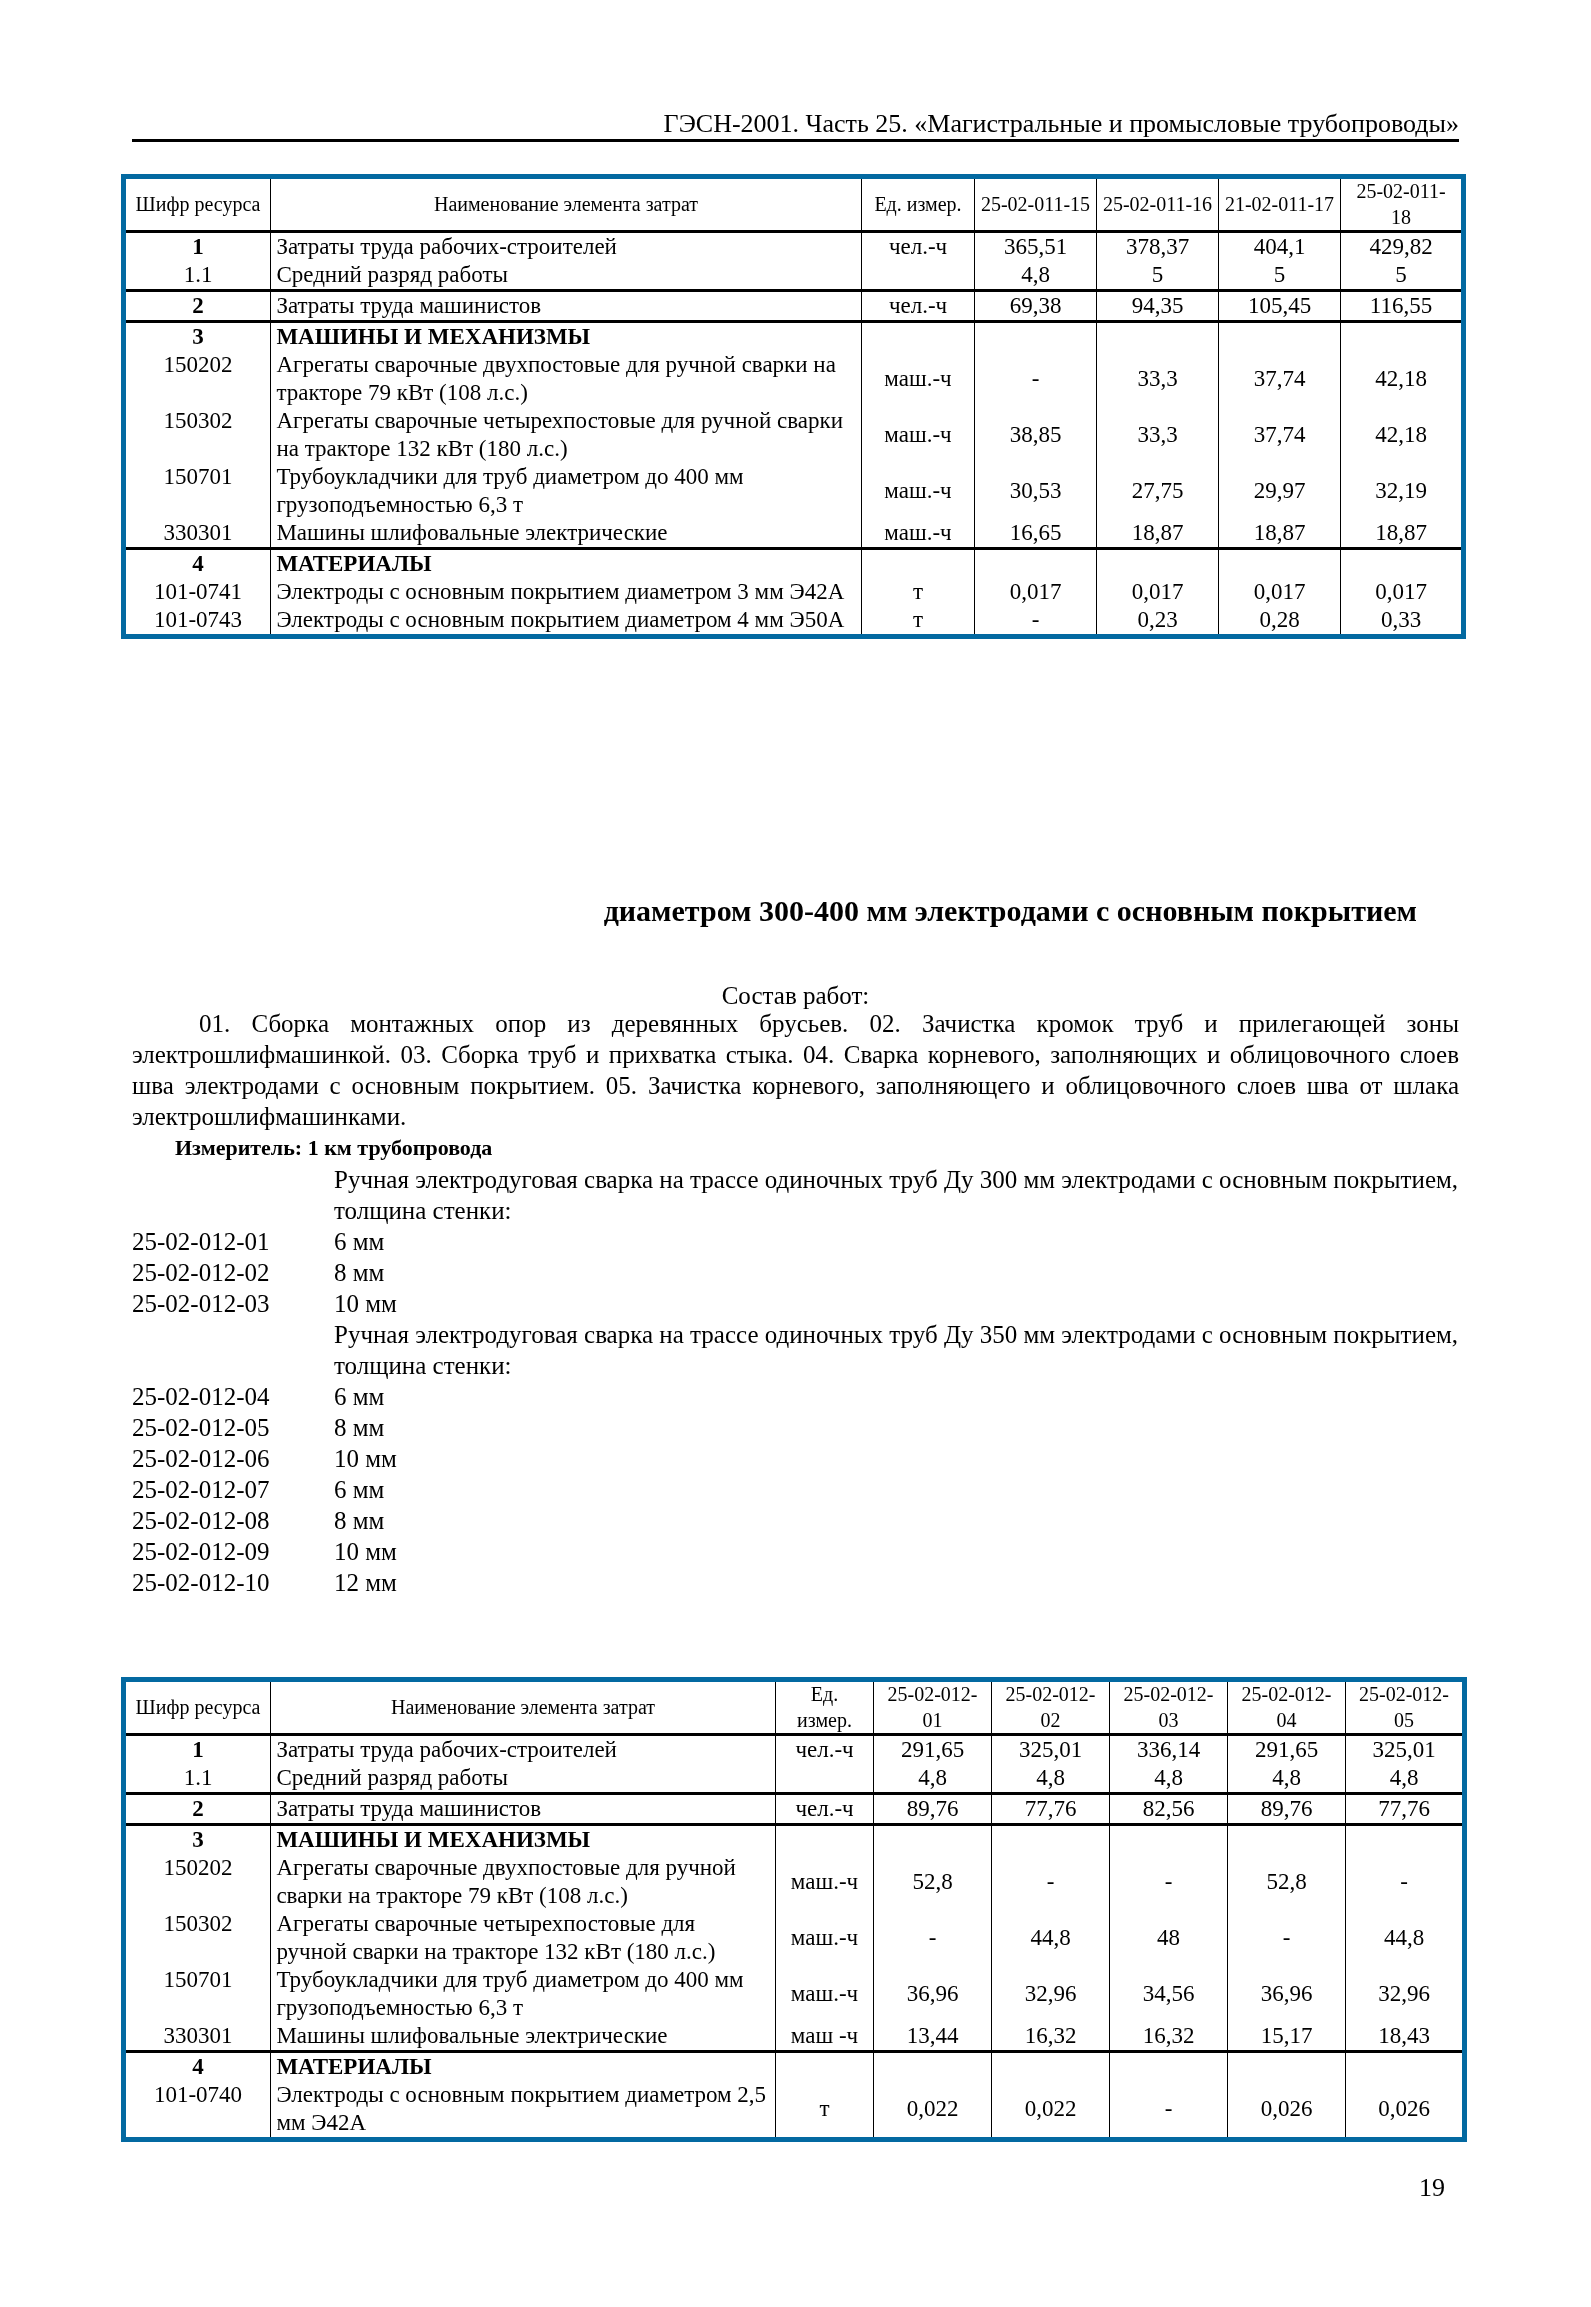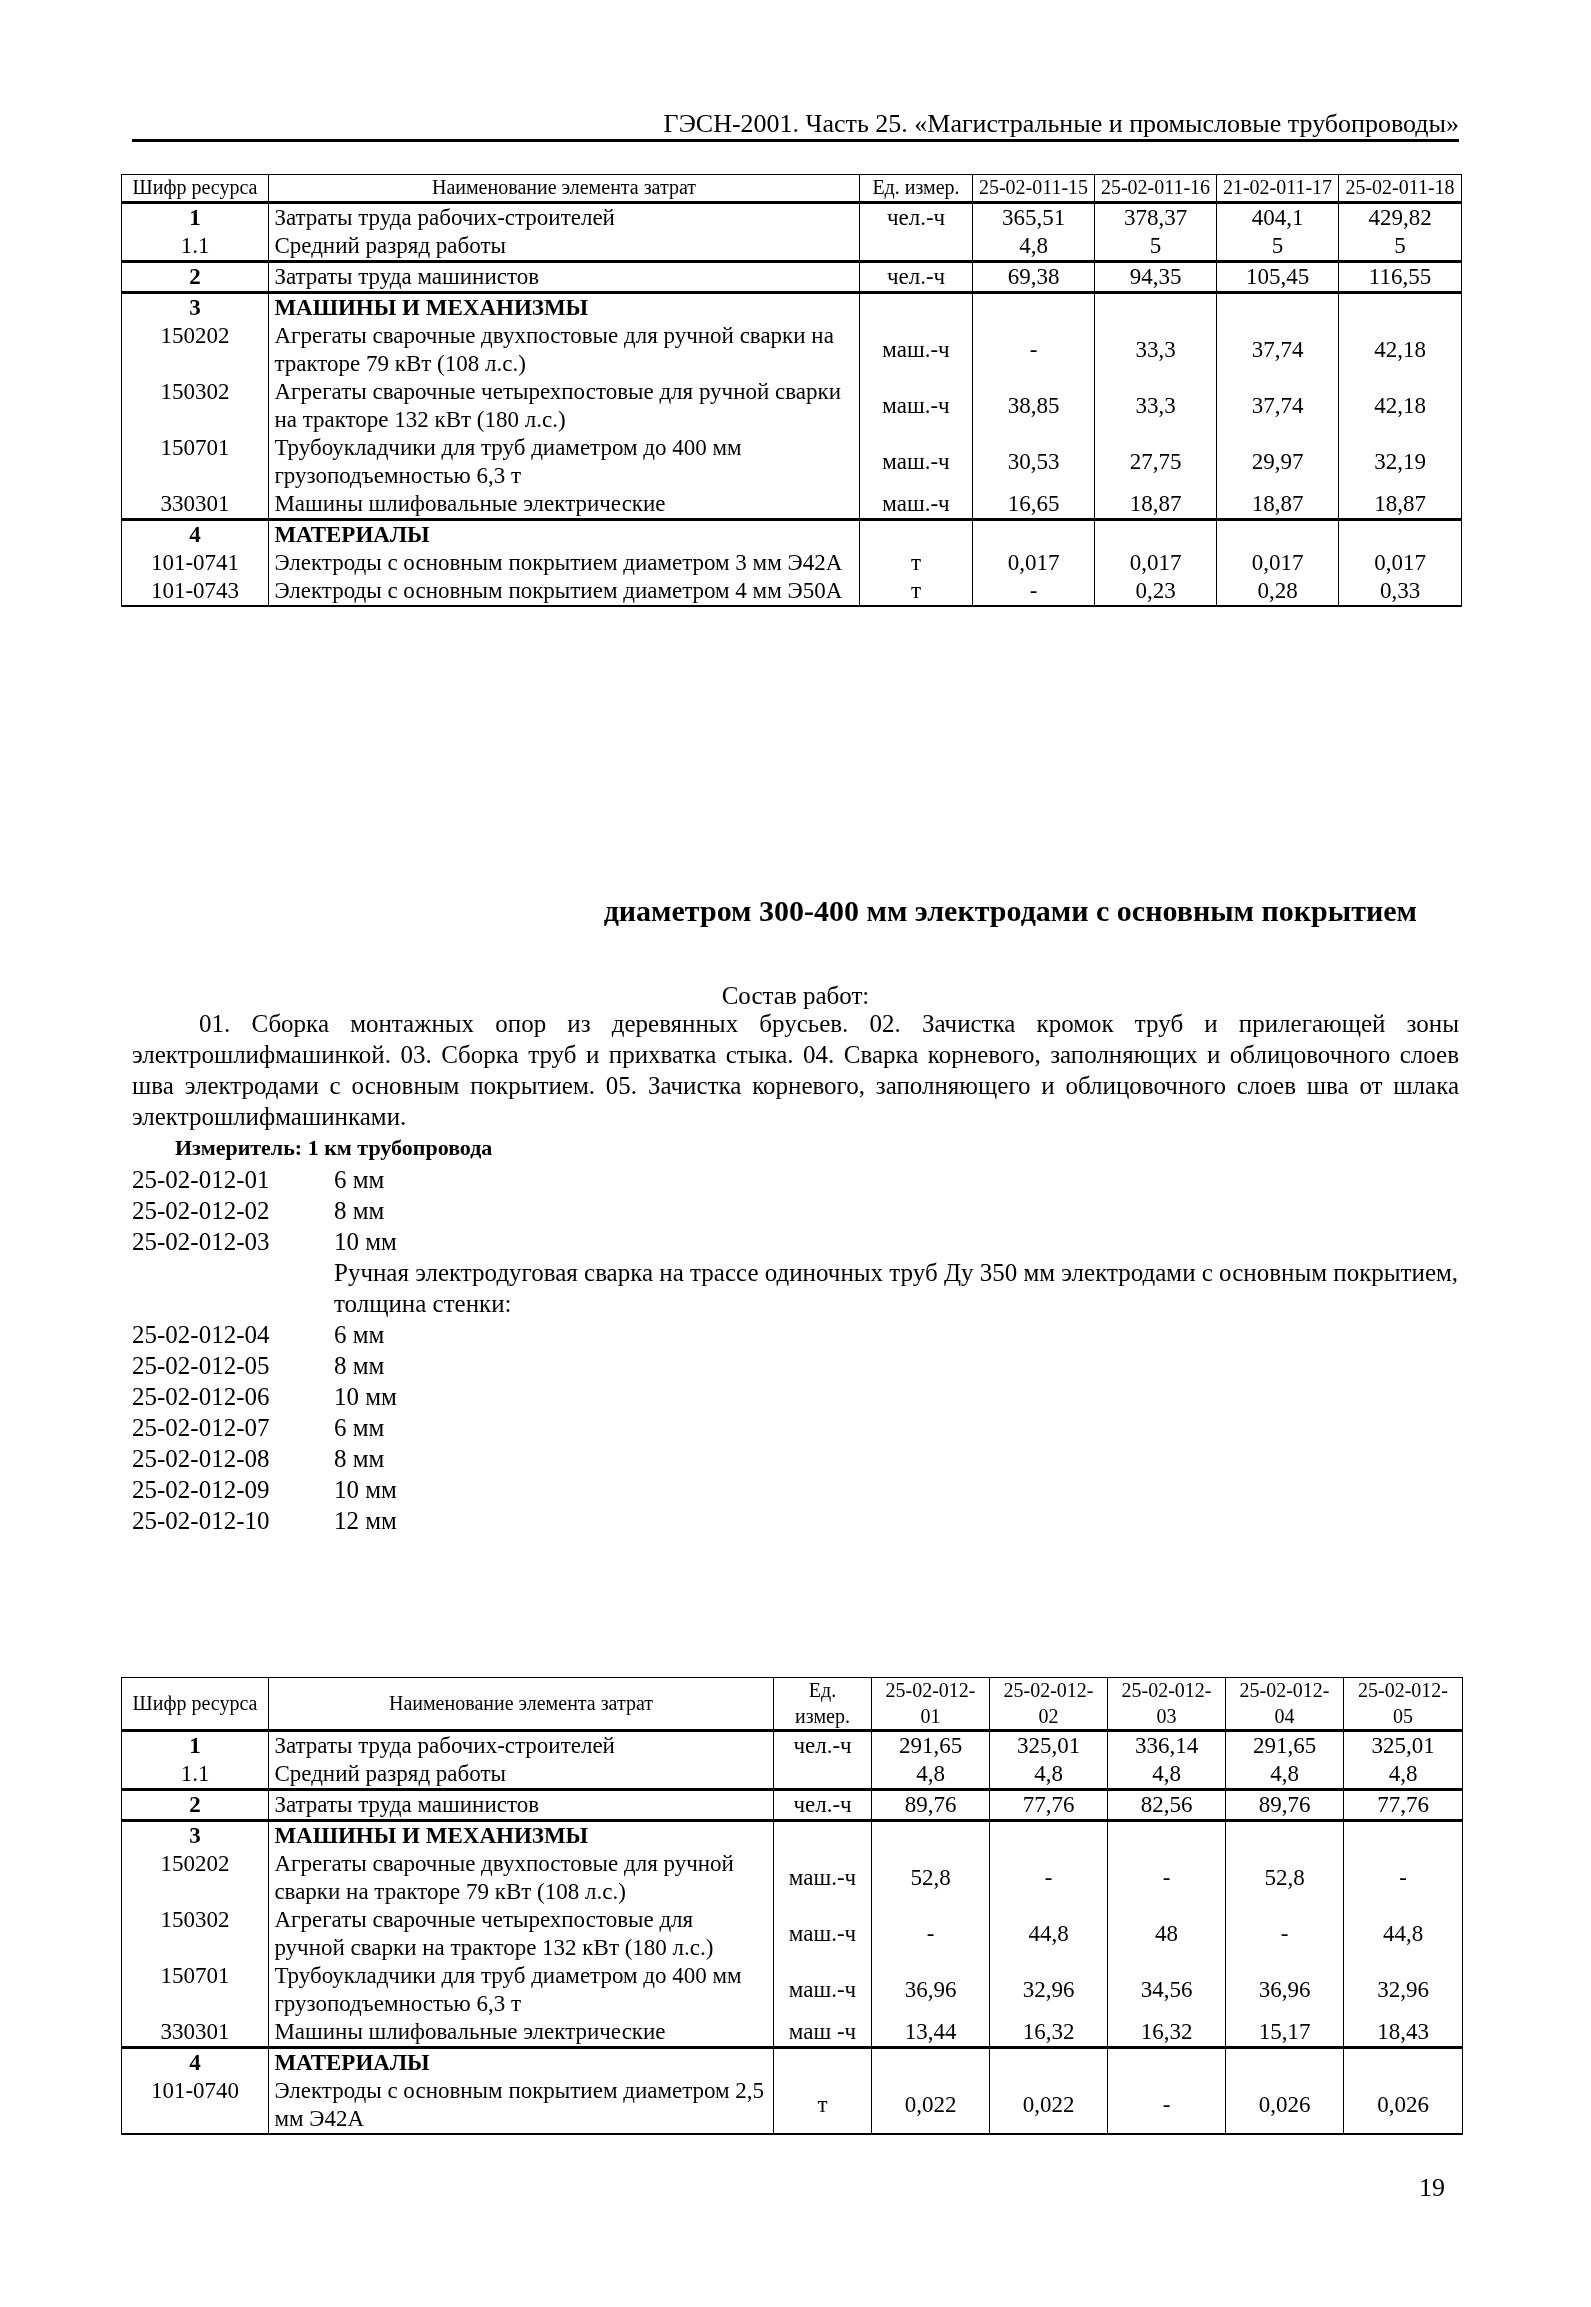--- a/index.html
+++ b/index.html
@@ -15,21 +15,21 @@
     position: absolute; left: 132px; top: 139px; width: 1327px; height: 2.7px; background: #000;
   }
   table.norm {
     position: absolute; left: 121px; border-collapse: collapse; table-layout: fixed;
     font-size: 23px; line-height: 28px;
   }
   table.norm td, table.norm th {
     border-left: 1.3px solid #000; border-right: 1.3px solid #000;
     padding: 0 5.4px; vertical-align: top; font-weight: normal;
   }
-  table.norm { border: 1px solid #0369a1; }
+  table.norm { border: 5px solid #0369a1; }
   table.norm thead th {
     border: 1.3px solid #000; border-bottom: 3.4px solid #000;
     vertical-align: middle; text-align: center; font-size: 20px; line-height: 25.6px;
   }
   table.norm tbody.grp td { border-top: none; border-bottom: none; }
   table.norm tbody.grp { border-bottom: 3.4px solid #000; }
   table.norm tbody.grp:last-child { border-bottom: 2px solid #000; }
   td.code { text-align: center; }
   td.code.bold, td.name.bold { font-weight: bold; }
   td.unit { text-align: center; }
@@ -207,20 +207,21 @@
 
 <div class="table-title">
   <span class="l2">диаметром 300-400 мм электродами с основным покрытием</span>
 </div>
 
 <div class="work-heading">Состав работ:</div>
 <div class="work-body">01. Сборка монтажных опор из деревянных брусьев. 02. Зачистка кромок труб и прилегающей зоны электрошлифмашинкой. 03. Сборка труб и прихватка стыка. 04. Сварка корневого, заполняющих и облицовочного слоев шва электродами с основным покрытием. 05. Зачистка корневого, заполняющего и облицовочного слоев шва от шлака электрошлифмашинками.</div>
 <div class="meter">Измеритель: 1 км трубопровода</div>
 
 <div class="variants" id="variants">
+    <div class="variant-group-desc">Ручная электродуговая сварка на трассе одиночных труб Ду 300 мм электродами с основным покрытием, толщина стенки:</div>
     <div class="variant-row">
       <span class="variant-code">25-02-012-01</span>
       <span class="variant-value">6 мм</span>
     </div>
     <div class="variant-row">
       <span class="variant-code">25-02-012-02</span>
       <span class="variant-value">8 мм</span>
     </div>
     <div class="variant-row">
       <span class="variant-code">25-02-012-03</span>

